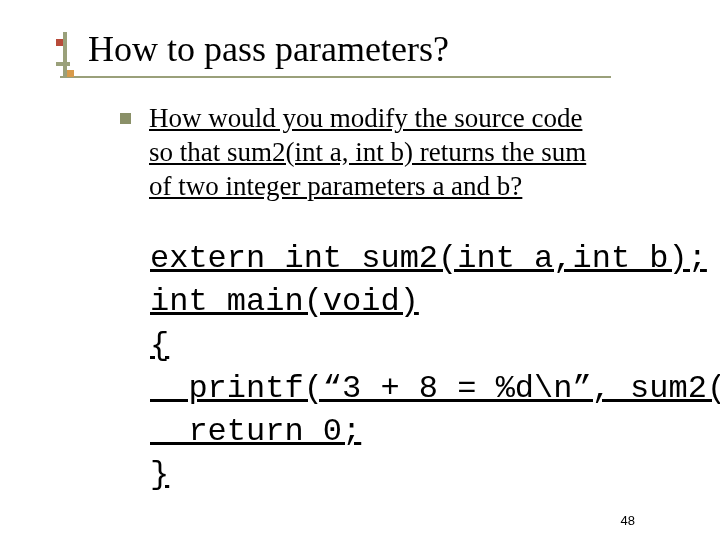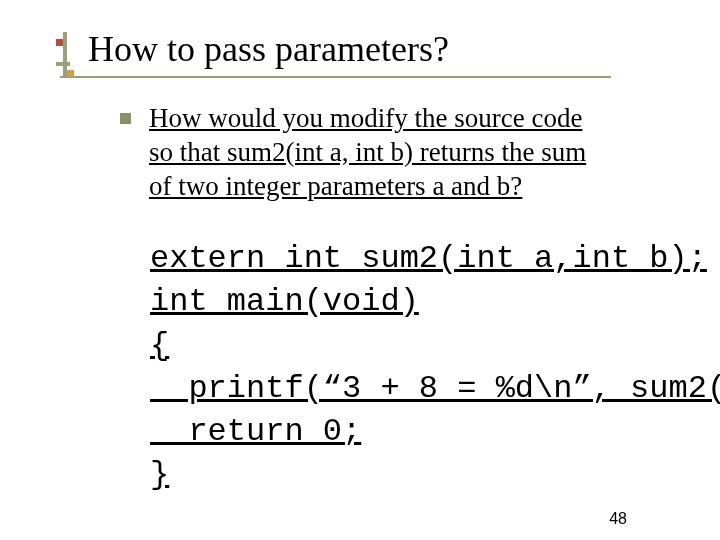--- a/index.html
+++ b/index.html
@@ -83,24 +83,24 @@
   .code {
     font-family: "Courier New", Courier, monospace;
     font-size: 32px;
     line-height: 1.35;
     margin-top: 34px;
     margin-left: 30px;
     white-space: pre;
   }
   .pagenum {
     position: absolute;
-    right: 24px;
+    right: 16px;
     bottom: 12px;
     font-family: Arial, sans-serif;
-    font-size: 16px;
+    font-size: 13px;
     color: #000;
   }
 </style>
 </head>
 <body>
 
 <div class="slide">
 
   <div class="accent">
     <div class="bar-v"></div>

